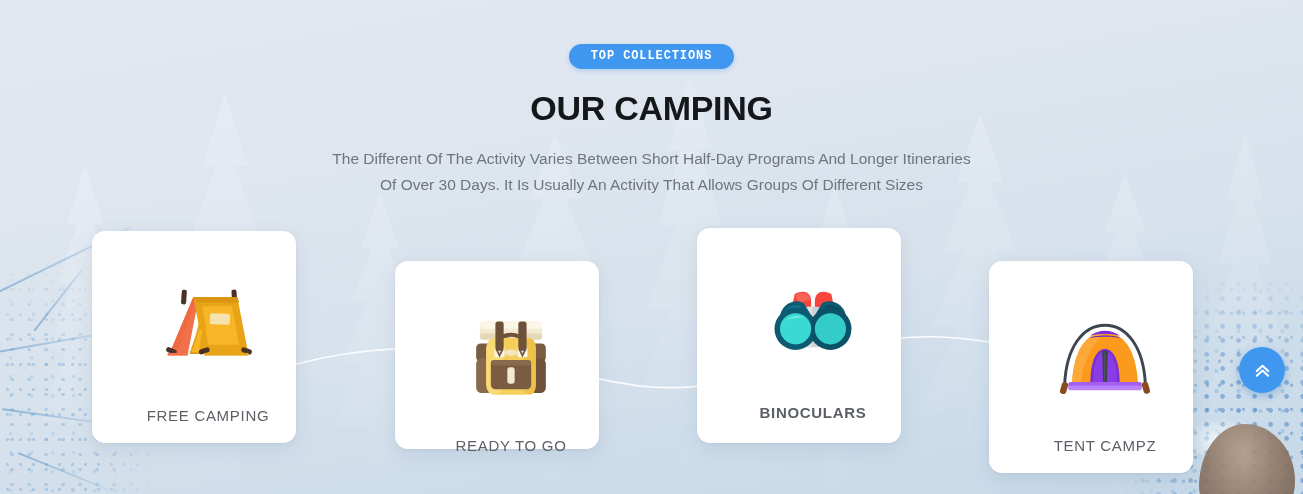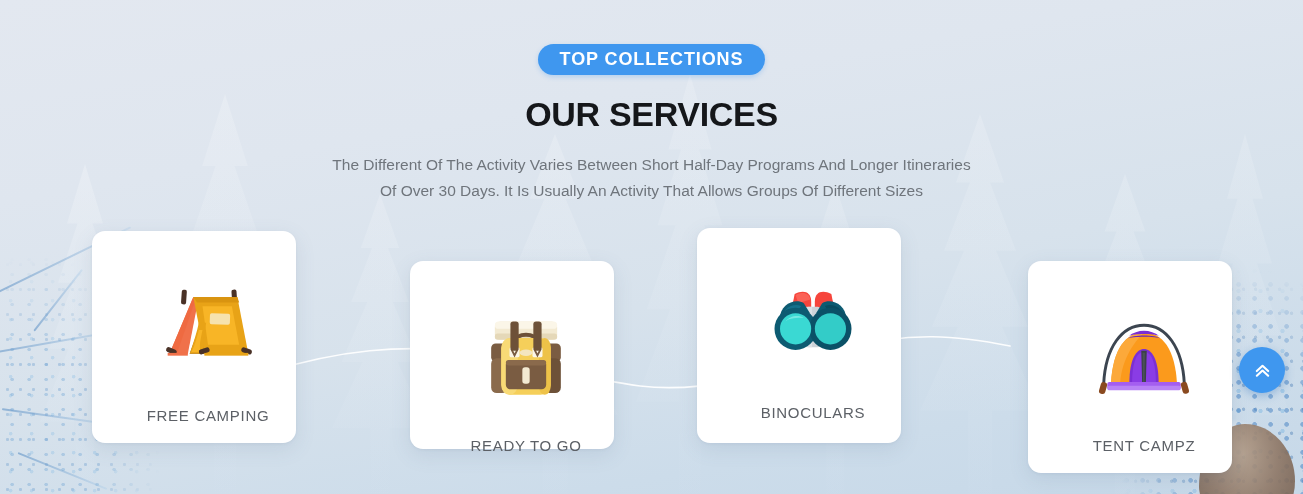--- a/index.html
+++ b/index.html
@@ -76,23 +76,23 @@
   
   .header{ position:absolute; top:0; left:0; right:0; text-align:center; }
 
   .badge{
     display:inline-block;
     margin-top:44px;
     padding:6px 22px 7px;
     border-radius:40px;
     background:#3f97ef;
     color:#ffffff;
-    font-family:Liberation Sans, sans-serif;
+    font-family:Liberation Mono, monospace;
     font-weight:bold;
-    font-size:18px;
+    font-size:12px;
     letter-spacing:.9px;
     line-height:1;
     box-shadow:0 2px 5px rgba(63,151,239,.28);
   }
 
   .title{
     margin-top:20px;
     color:#15171a;
     font-size:34px;
     font-weight:bold;
@@ -128,23 +128,23 @@
   .card .label{
     margin-top:22px;
     margin-bottom:32px;
     color:#5c6066;
     font-size:15px;
     letter-spacing:.7px;
     text-align:center;
   }
 
   #card-0{ left:92px;  top:231px;  height:212px; }
-  #card-1{ left:395px; top:261px;  height:188px;margin-left:15px; }
-  #card-2{ left:697px; top:228px;  height:215px; }
-  #card-3{ left:1028px; top:261px;  height:212px; }
+  #card-1{ left:395px; top:261px;  height:188px; }
+  #card-2{ left:697px; top:228px;  height:215px;font-weight:bold; }
+  #card-3{ left:989px; top:261px;  height:212px; }
 
   
   .scroll-top{
     position:absolute;
     right:18px; top:347px;
     width:46px; height:46px;
     border:none;
     border-radius:50%;
     background:#3f97ef;
     box-shadow:0 3px 10px rgba(40,110,185,.35);
@@ -185,21 +185,21 @@
     <div class="rock"></div>
   </div>
 
   <svg class="connector" viewBox="0 0 1303 494" preserveAspectRatio="none" aria-hidden="true">
     <path d="M268,372 C340,350 400,344 470,352 C540,360 575,378 640,386
              C710,394 770,372 840,350 C910,330 960,336 1010,346" fill="none" stroke="#ffffff" stroke-width="1.7" stroke-opacity=".92" stroke-linecap="round"></path>
   </svg>
 
   <div class="header">
     <div class="badge">TOP COLLECTIONS</div>
-    <h1 class="title">OUR SERVICES</h1>
+    <h1 class="title">OUR CAMPING</h1>
     <div class="desc">
       <span>The Different Of The Activity Varies Between Short Half-Day Programs And Longer Itineraries</span>
       <span>Of Over 30 Days. It Is Usually An Activity That Allows Groups Of Different Sizes</span>
     </div>
   </div>
 
   <div class="card" id="card-0">
     <div class="icon-wrap">
       <svg viewBox="0 0 120 120" width="110" height="110" aria-hidden="true">
 

